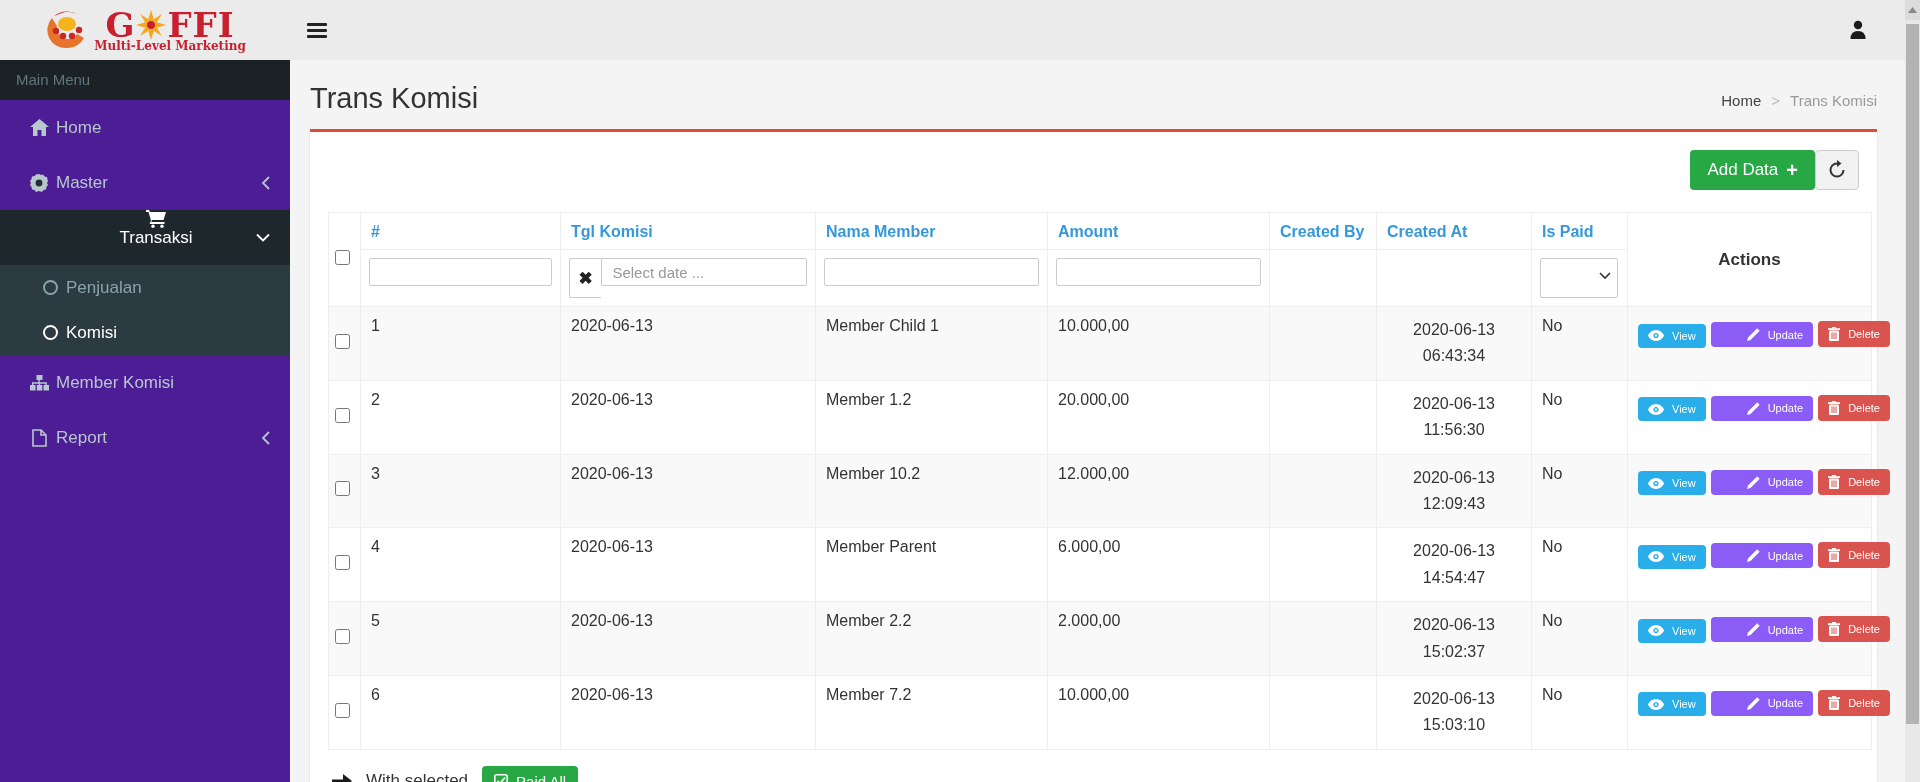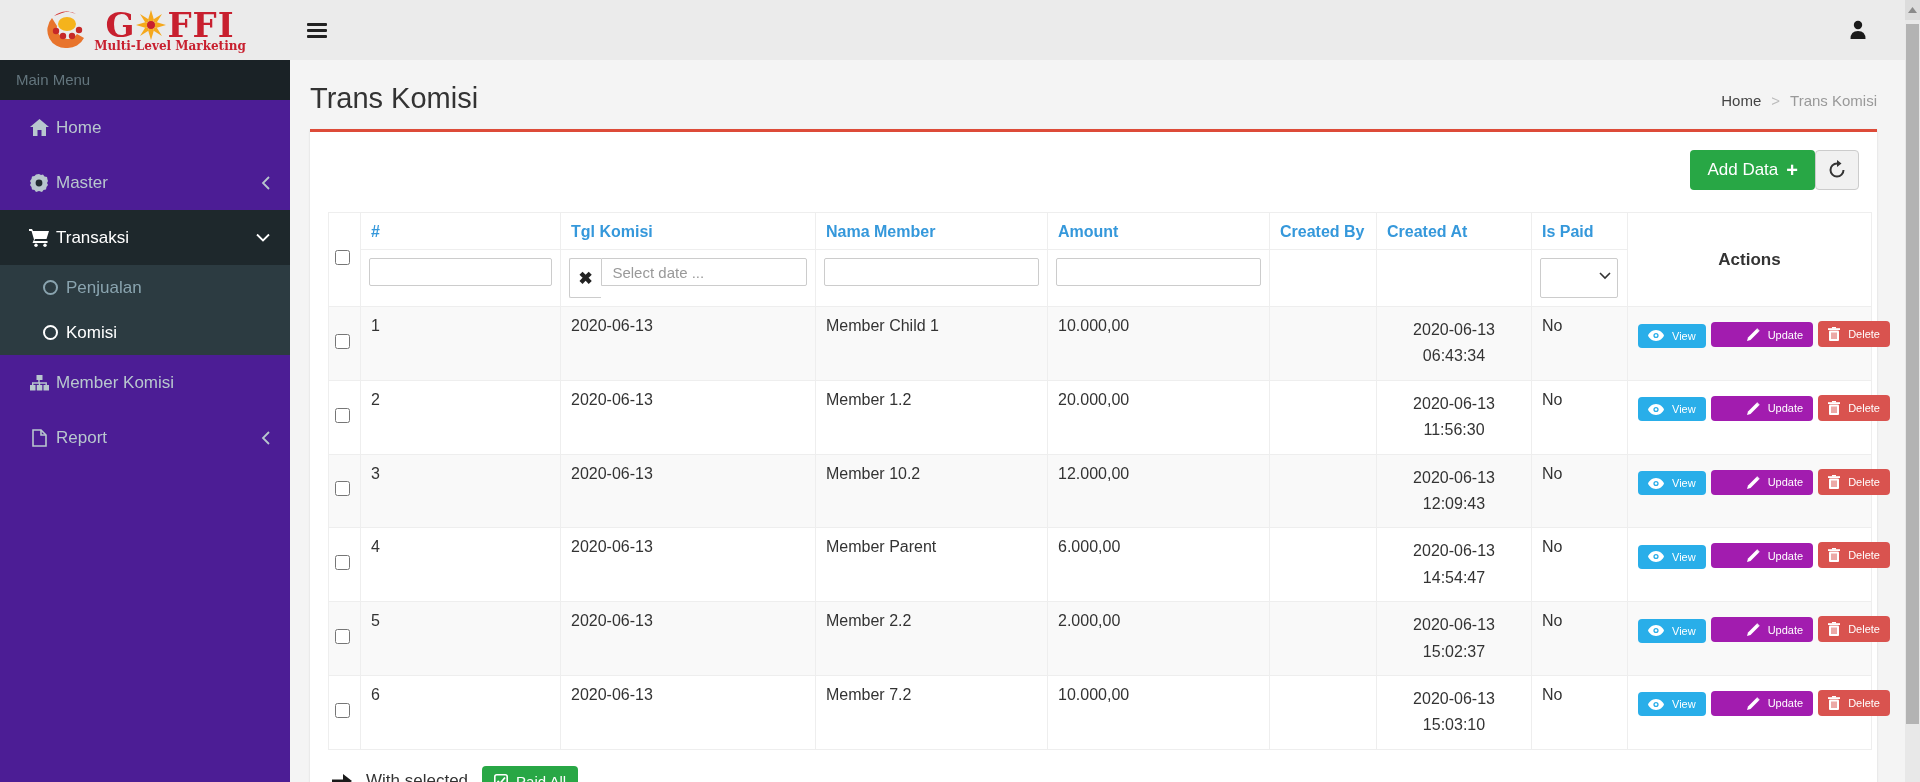--- a/index.html
+++ b/index.html
@@ -15,21 +15,21 @@
   .logo-tagline { font-family:"DejaVu Serif", serif; font-weight:bold; font-size:12px; color:#c8202f; margin-top:-2px; }
   .hamburger { position:absolute; left:300px; top:14px; width:34px; height:32px; display:flex; flex-direction:column; justify-content:center; gap:3px; padding:0 7px; cursor:pointer; }
   .hamburger .bar { height:3px; background:#222; border-radius:1px; }
   .user-btn { position:absolute; right:30px; top:14px; width:34px; height:32px; display:flex; align-items:center; justify-content:center; cursor:pointer; }
 
   
   .sidebar { position:absolute; top:60px; left:0; width:290px; height:722px; background:#4c1d95; }
   .sidebar-header { height:40px; line-height:40px; padding-left:16px; color:#63757d; font-size:15px; background:#1a2226; }
   .menu-item { position:relative; height:55px; display:flex; align-items:center; padding-left:22px; color:#b8c7ce; font-size:17px; cursor:pointer; }
   .menu-item .mi-icon { width:34px; display:flex; align-items:center; }
-  .menu-item.active { background:#1e282c; color:#fff; }
+  .menu-item.active { background:#1e282c; color:#fff;flex-direction:column; }
   .menu-chevron { position:absolute; right:20px; top:50%; transform:translateY(-50%); }
   .submenu { background:#2c3b41; }
   .submenu-item { height:45px; display:flex; align-items:center; padding-left:34px; font-size:17px; color:#8aa4af; cursor:pointer; }
   .submenu-item .mi-icon { width:32px; }
   .submenu-item.active { color:#fff; }
   .circle-o { width:15px; height:15px; border:2px solid currentColor; border-radius:50%; }
 
   
   .content { position:absolute; top:60px; left:290px; width:1615px; height:722px; background:#f4f4f4; }
   .content-header { position:relative; padding:22px 28px 14px 20px; }
@@ -63,21 +63,21 @@
   .date-group { display:flex; }
   .date-clear { width:38px; height:40px; border:1px solid #ccc; border-right:none; background:#fff; font-size:17px; font-weight:bold; color:#222; cursor:pointer; border-radius:2px 0 0 2px; }
   .date-group .f-input { border-radius:0 2px 2px 0; }
   .select-wrap { position:relative; width:78px; }
   .f-select { width:100%; height:40px; border:1px solid #ccc; border-radius:2px; background:#fff; appearance:none; -webkit-appearance:none; padding:0 8px; cursor:pointer; }
   .select-wrap svg { position:absolute; right:7px; top:14px; pointer-events:none; }
 
   .action-cell { white-space:nowrap; padding-top:14px !important; }
   .btn-sm { font-size:11px; padding:6px 10px; border-radius:4px; }
   .btn-view { background:#29aee9; }
-  .btn-update { background:#a21caf;padding-left:36px; }
+  .btn-update { background:#8b5cf6;padding-left:36px; }
   .btn-delete { background:#d9534f; }
   .btn-sm + .btn-sm { margin-left:5px; }
 
   .table-footer { display:flex; align-items:center; gap:14px; padding:16px 4px 6px; font-size:17px; color:#333; }
   .btn-paidall { background:#28a745; font-size:15px; padding:7px 12px; }
 
   
   .scrollbar { position:absolute; top:0; right:0; width:15px; height:782px; background:#e8e8e8; z-index:9; }
   .scroll-up { height:20px; background:#dcdcdc; display:flex; align-items:center; justify-content:center; cursor:pointer; }
   .scroll-up svg { display:block; }

